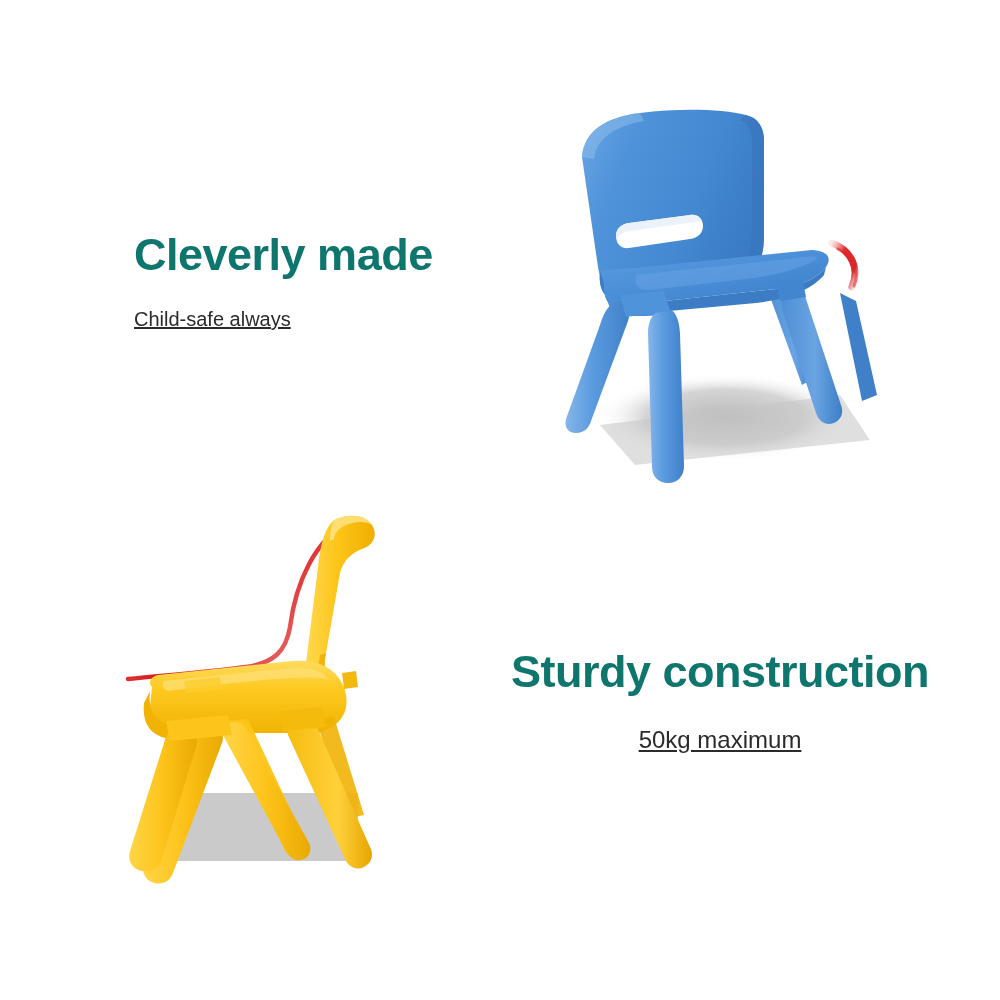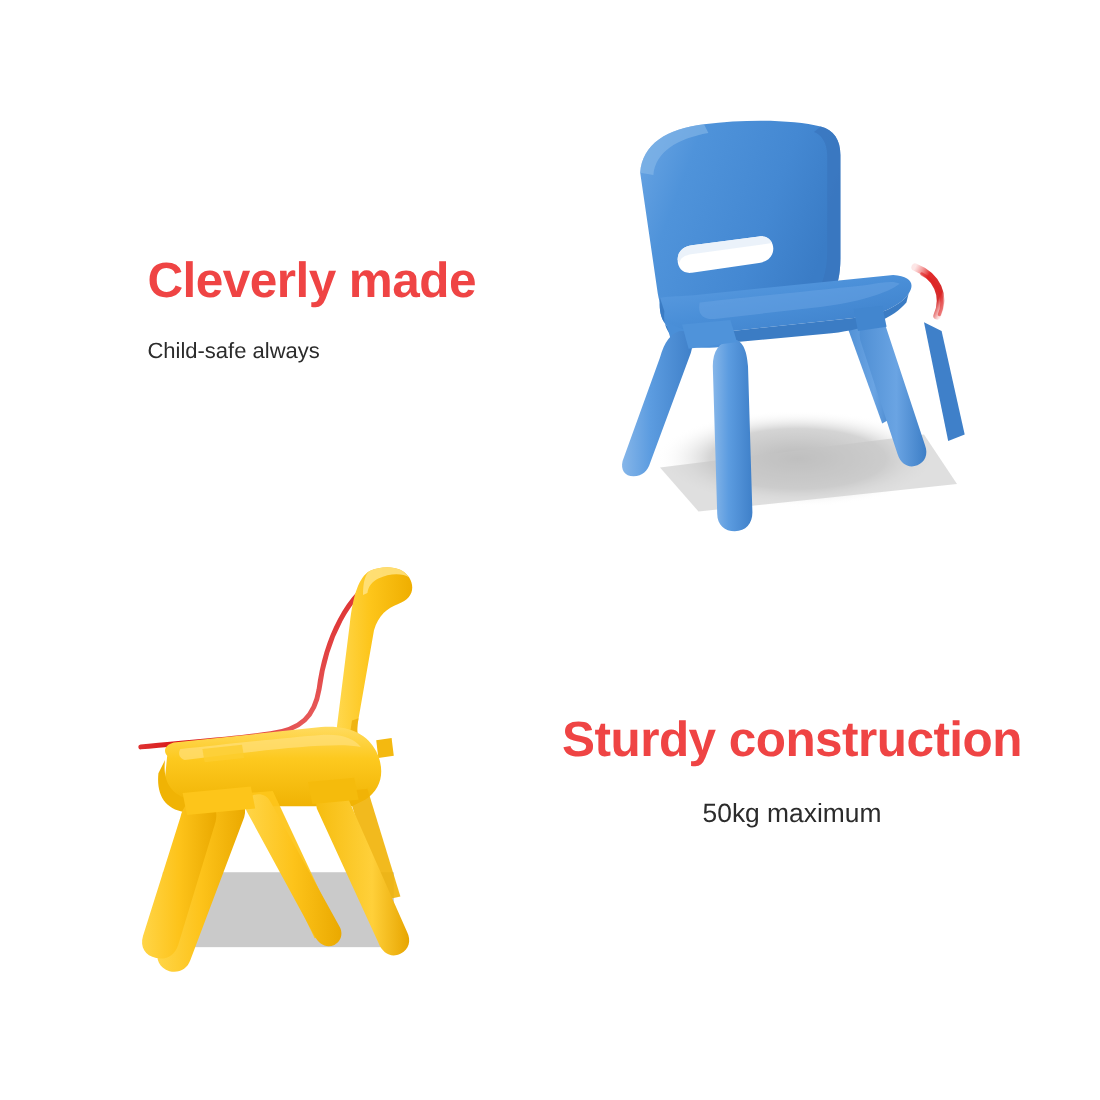--- a/index.html
+++ b/index.html
@@ -14,37 +14,38 @@
     width:1000px; height:1000px;
     background:#ffffff;
   }
 
   
   .text-block { position:absolute; }
 
   .headline {
     font-family:"Liberation Sans", sans-serif;
     font-weight:700;
-    color:#ef4444;
+    color:#0f766e;
     letter-spacing:-0.5px;
     line-height:1.0;
     white-space:nowrap;
   }
   .subhead {
     font-family:"Liberation Sans", sans-serif;
     font-weight:400;
     color:#1a1a1a;
     line-height:1.12;
     white-space:nowrap;
   }
   .body-text {
     font-family:"Liberation Sans", sans-serif;
     font-weight:300;
     color:#2b2b2b;
     line-height:1.38;
+    text-decoration:underline;
   }
 
   #block-cleverly { left:134px; top:232px; }
   #block-cleverly .headline { font-size:45px; }
   #block-cleverly .subhead  { font-size:30px; margin-top:8px; }
   #block-cleverly .body-text{ font-size:20px; margin-top:29px; }
 
   #block-sturdy { left:511px; top:649px; }
   #block-sturdy .headline { font-size:45px; }
   #block-sturdy .subhead  { font-size:30px; margin-top:8px; }

